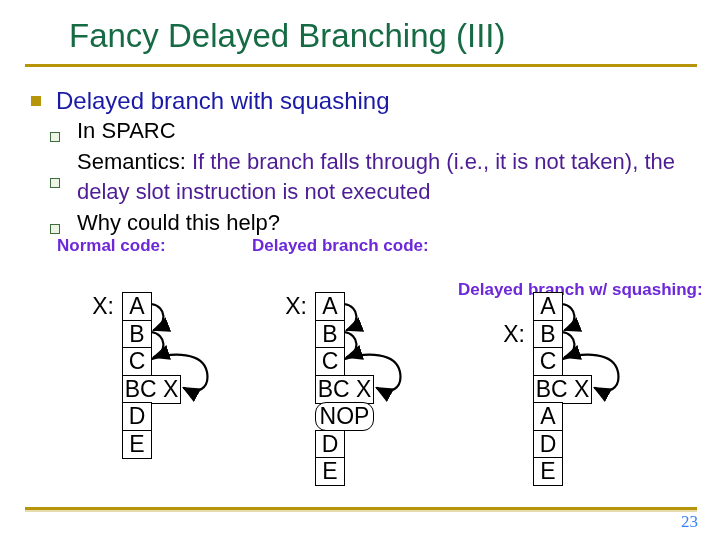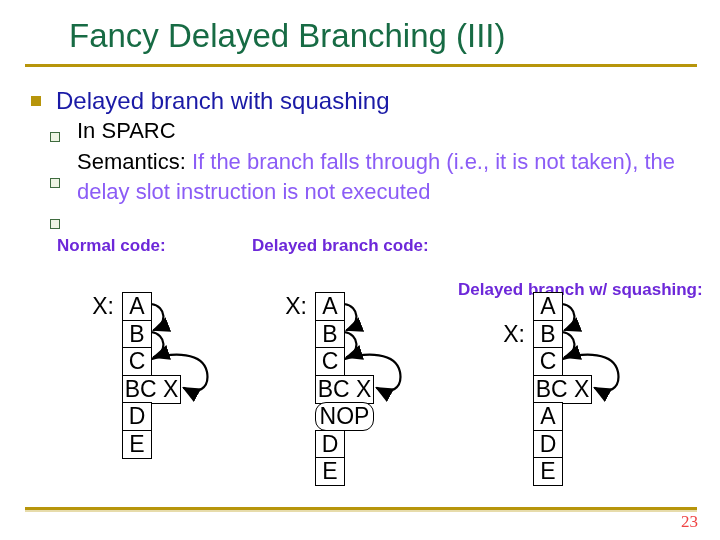--- a/index.html
+++ b/index.html
@@ -18,36 +18,36 @@
   .l1-row{position:absolute;left:31px;top:86px;display:flex;align-items:flex-start;text-align:right;}
   .l1-square{width:10px;height:10px;background:#b7950b;margin-top:10px;flex:0 0 auto;}
   .l1-text{margin-left:15px;font-size:24px;line-height:30px;color:#1a1aa6;white-space:nowrap;}
   .sub-list{position:absolute;left:50px;top:116px;width:648px;}
   .sub-item{display:flex;align-items:center;margin-bottom:1px;}
   .sub-square{
     width:8px;height:8px;border:1.5px solid #3f6b3f;background:#eef4e4;
     margin-top:11px;flex:0 0 auto;
   }
   .sub-text{margin-left:17px;font-size:22px;line-height:30px;color:#000;white-space:pre-line;}
-  .sub-text .blue{color:#8b5cf6;}
+  .sub-text .blue{color:#4c1d95;}
   .col-header{
     position:absolute;top:236px;font-size:17px;font-weight:bold;color:#6d28d9;white-space:nowrap;
   }
   .ibox{
     position:absolute;box-sizing:border-box;height:29px;border:1.5px solid #000;
     background:#fff;display:flex;align-items:center;justify-content:center;
     font-size:23px;color:#000;
   }
   .xlabel{
     position:absolute;width:30px;text-align:right;font-size:23px;color:#000;line-height:29px;
   }
   .arrows{position:absolute;pointer-events:none;}
   .pagenum{
     position:absolute;right:22px;top:512px;font-family:"Liberation Serif",serif;
-    font-size:17px;color:#ef4444;
+    font-size:17px;color:#3b82f6;
   }
 </style>
 </head>
 <body>
 
 <div class="slide">
   <div class="title">Fancy Delayed Branching (III)</div>
   <div class="rule rule-top"></div>
 
   <div class="l1-row">
@@ -60,20 +60,21 @@
         <span class="sub-square"></span>
         <span class="sub-text"><span class="">In SPARC</span></span>
       </div>
       <div class="sub-item">
         <span class="sub-square"></span>
         <span class="sub-text"><span class="">Semantics: </span><span class="blue">If the branch falls through (i.e., it is not taken), the
 delay slot instruction is not executed</span></span>
       </div>
       <div class="sub-item">
         <span class="sub-square"></span>
+        <span class="sub-text"><span class="">Why could this help?</span></span>
       </div>
     </div>
 
   <div id="diagrams">
       <div class="col-header" style="left: 57px;">Normal code:</div>
       <div class="xlabel" style="left: 84px; top: 292px;">X:</div>
       <div class="ibox" style="left: 122px; top: 292px; width: 30px;">A</div>
       <div class="ibox" style="left: 122px; top: 319.5px; width: 30px;">B</div>
       <div class="ibox" style="left: 122px; top: 347px; width: 30px;">C</div>
       <div class="ibox" style="left: 122px; top: 374.5px; width: 59px;">BC X</div>

